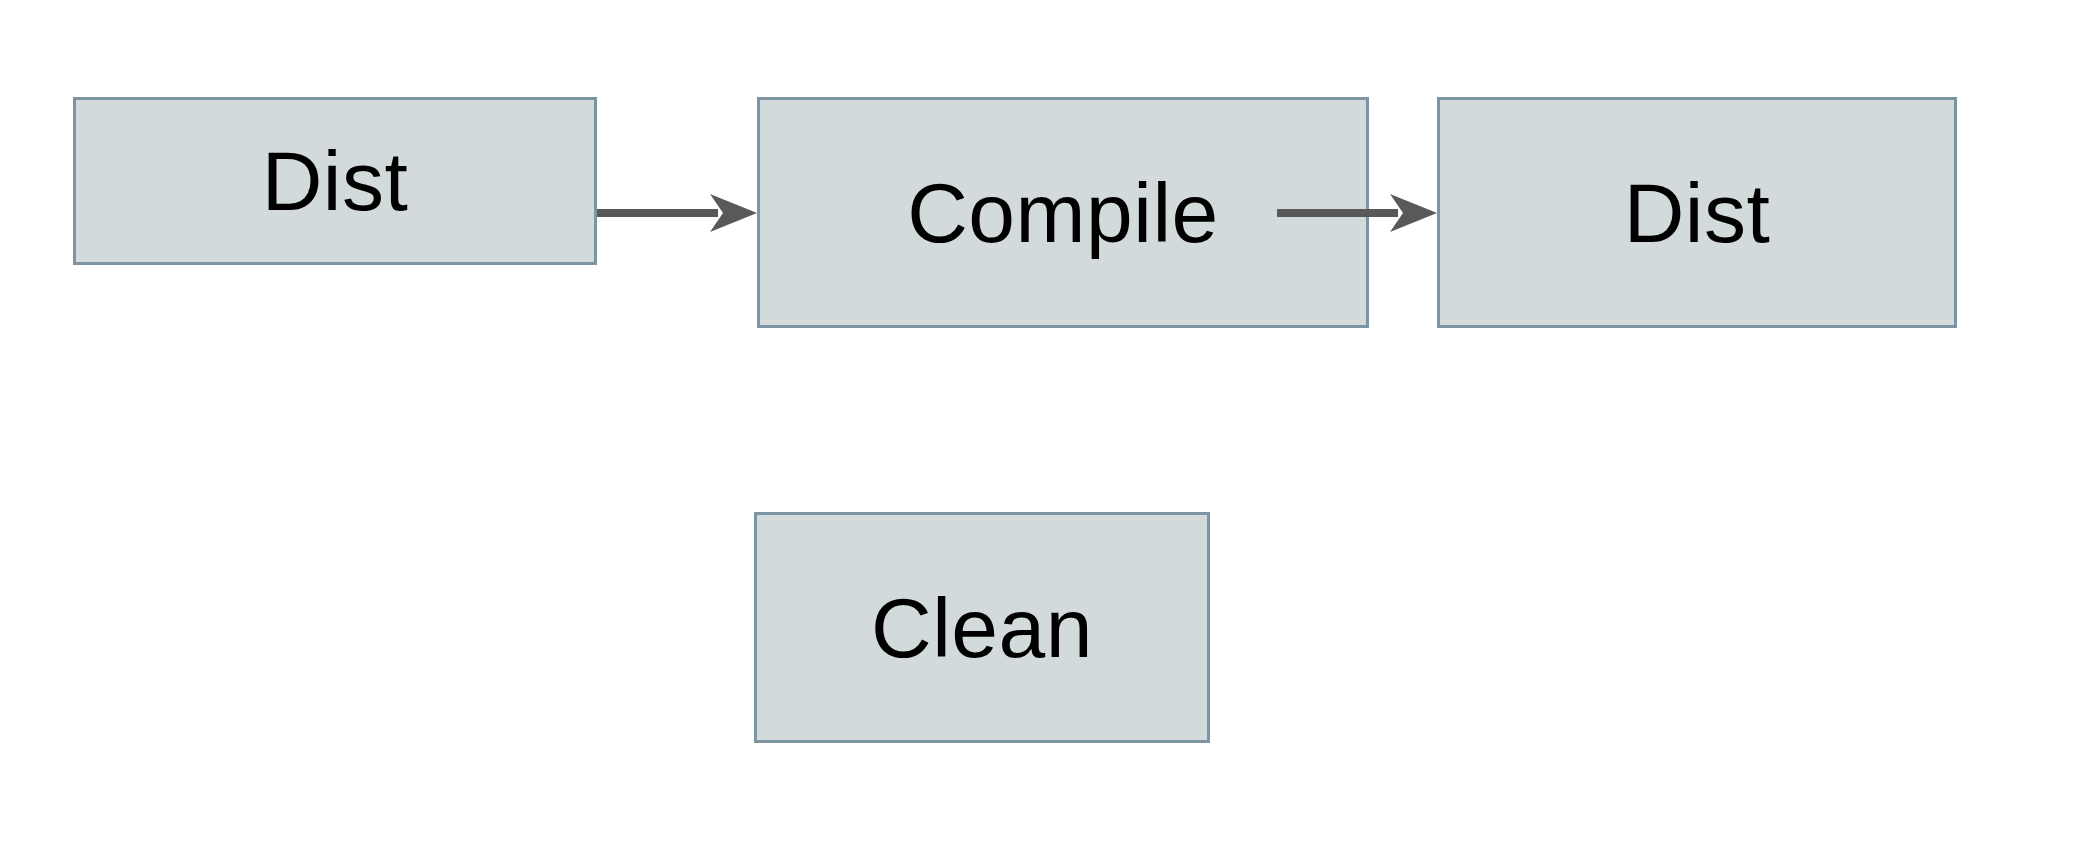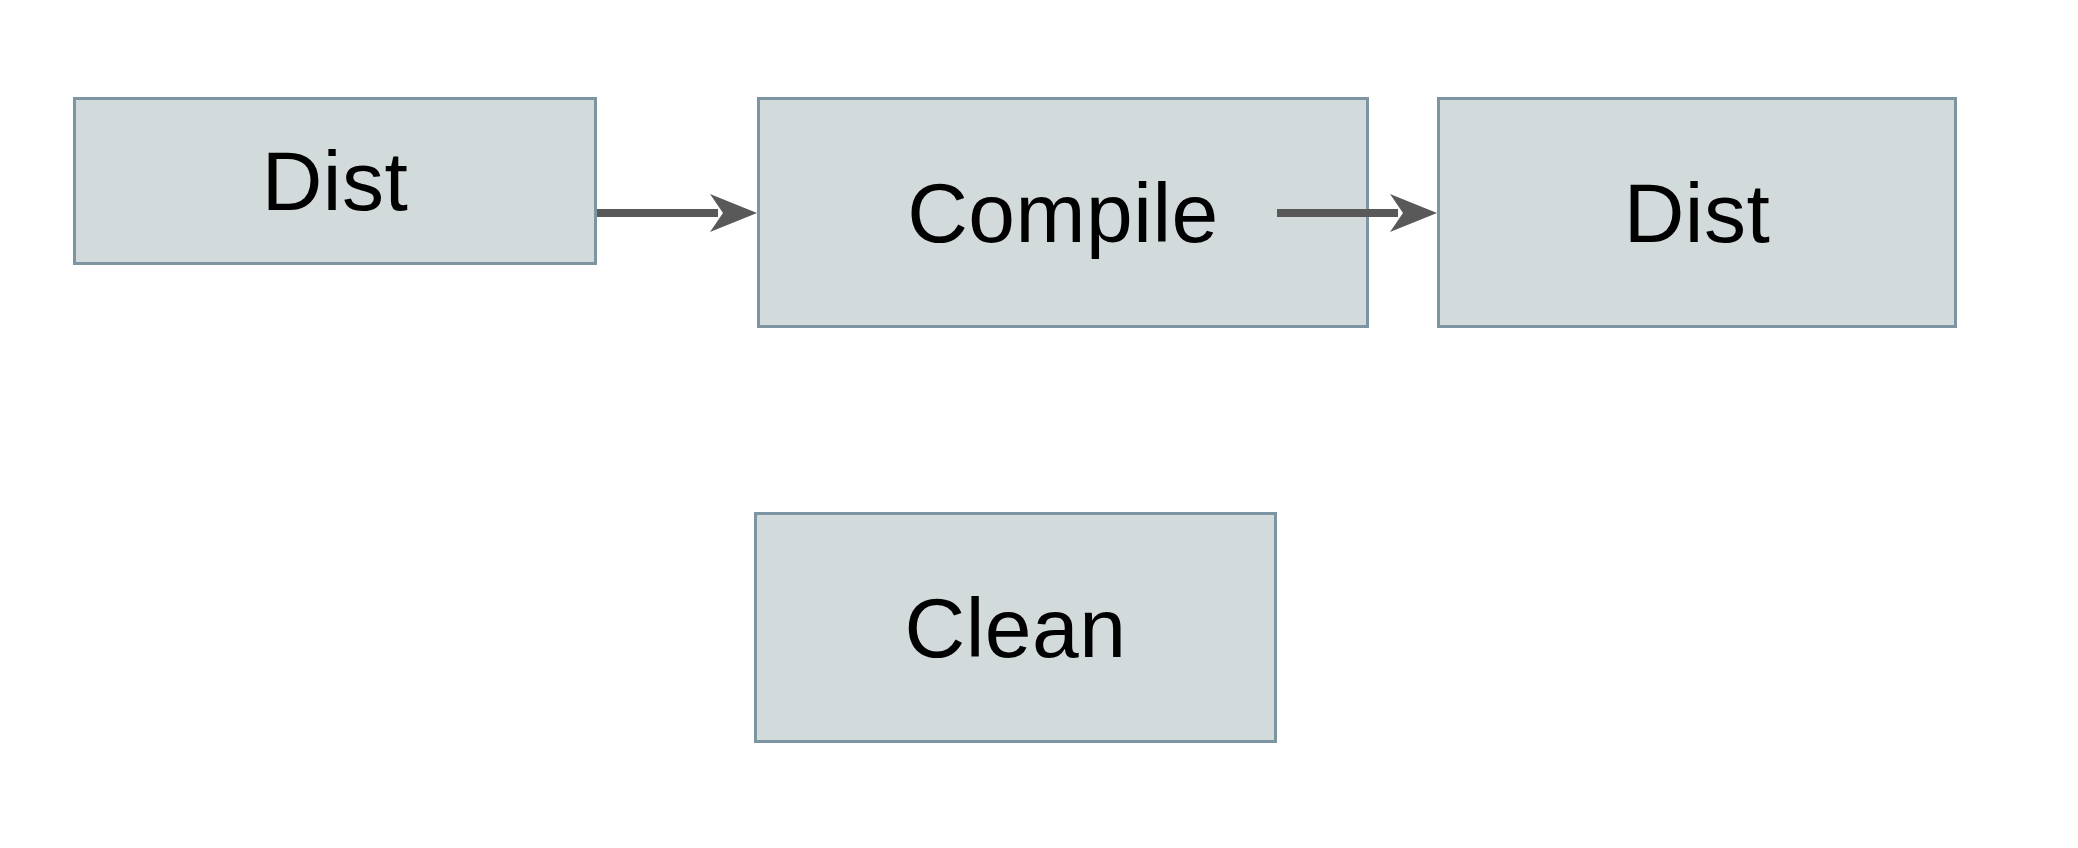--- a/index.html
+++ b/index.html
@@ -34,21 +34,21 @@
   .node .label {
     font-size: 84px;
     line-height: 1;
     color: var(--text);
     letter-spacing: 0.5px;
     white-space: nowrap;
   }
   #node-dist    { left: 73px;   top: 97px;  width: 524px; height: 168px; }
   #node-compile { left: 757px;  top: 97px;  width: 612px; height: 231px; }
   #node-init    { left: 1437px; top: 97px;  width: 520px; height: 231px; }
-  #node-clean   { left: 754px;  top: 512px; width: 523px; height: 231px; }
+  #node-clean   { left: 754px;  top: 512px; width: 456px; height: 231px; }
   .edge {
     position: absolute;
     width: 160px;
     height: 42px;
     color: var(--arrow);
   }
   #edge-dist-compile { left: 597px;  top: 192px; }
   #edge-compile-init { left: 1277px; top: 192px; }
   .edge svg { display: block; width: 100%; height: 100%; }
 </style>

